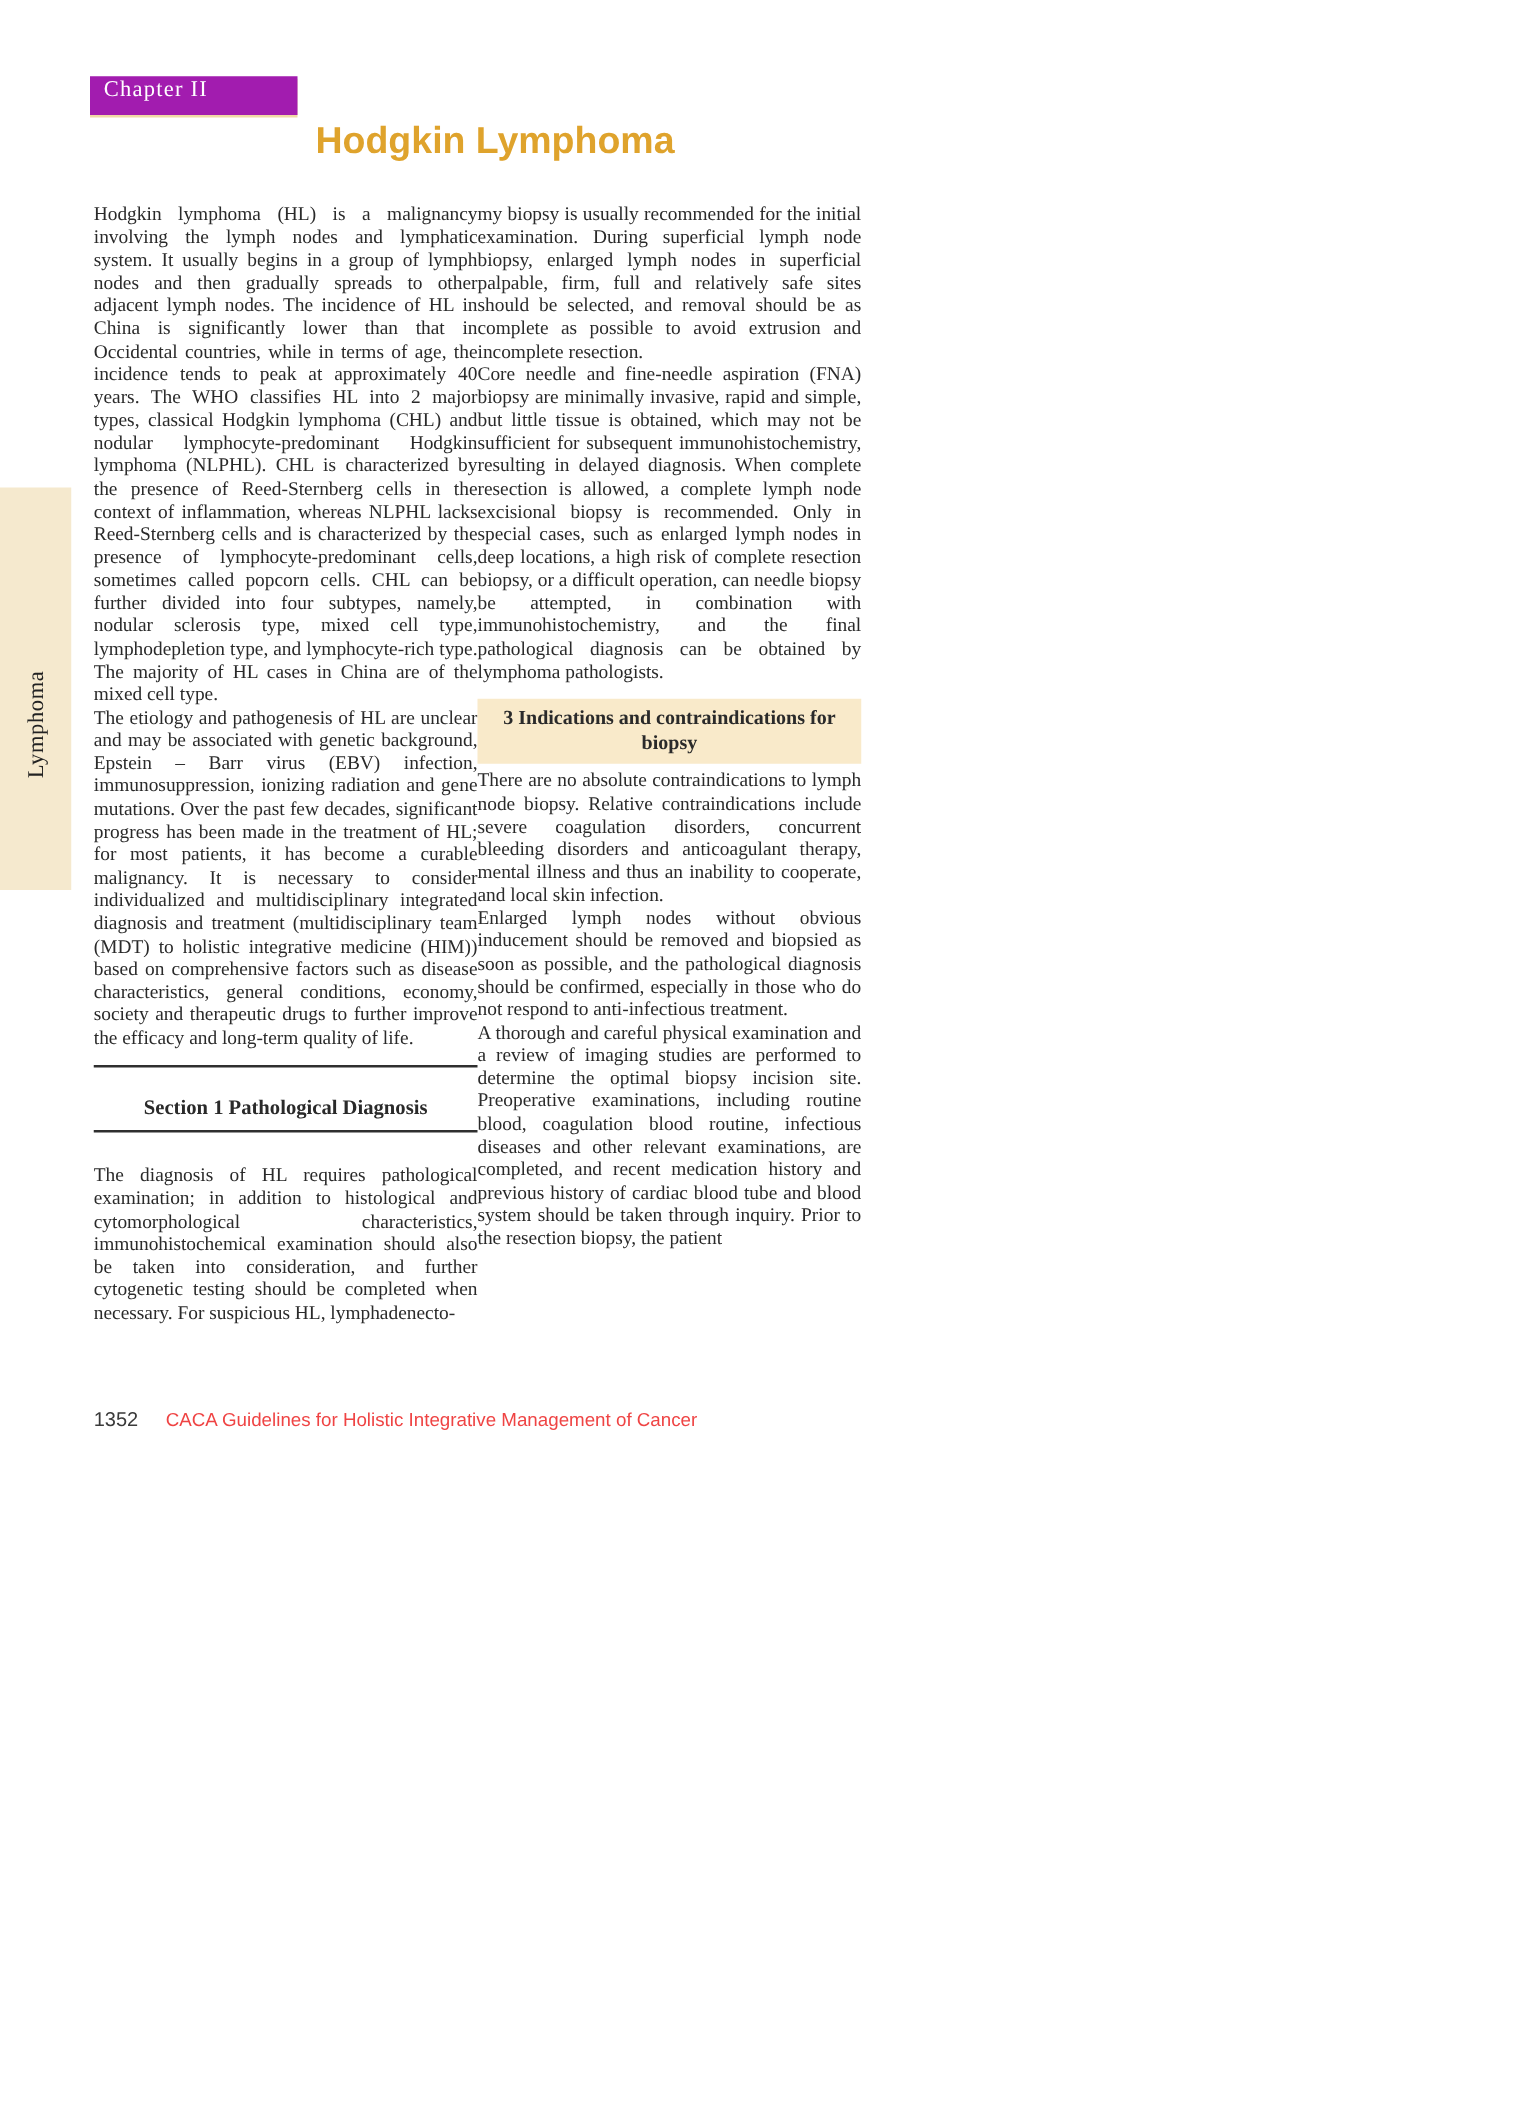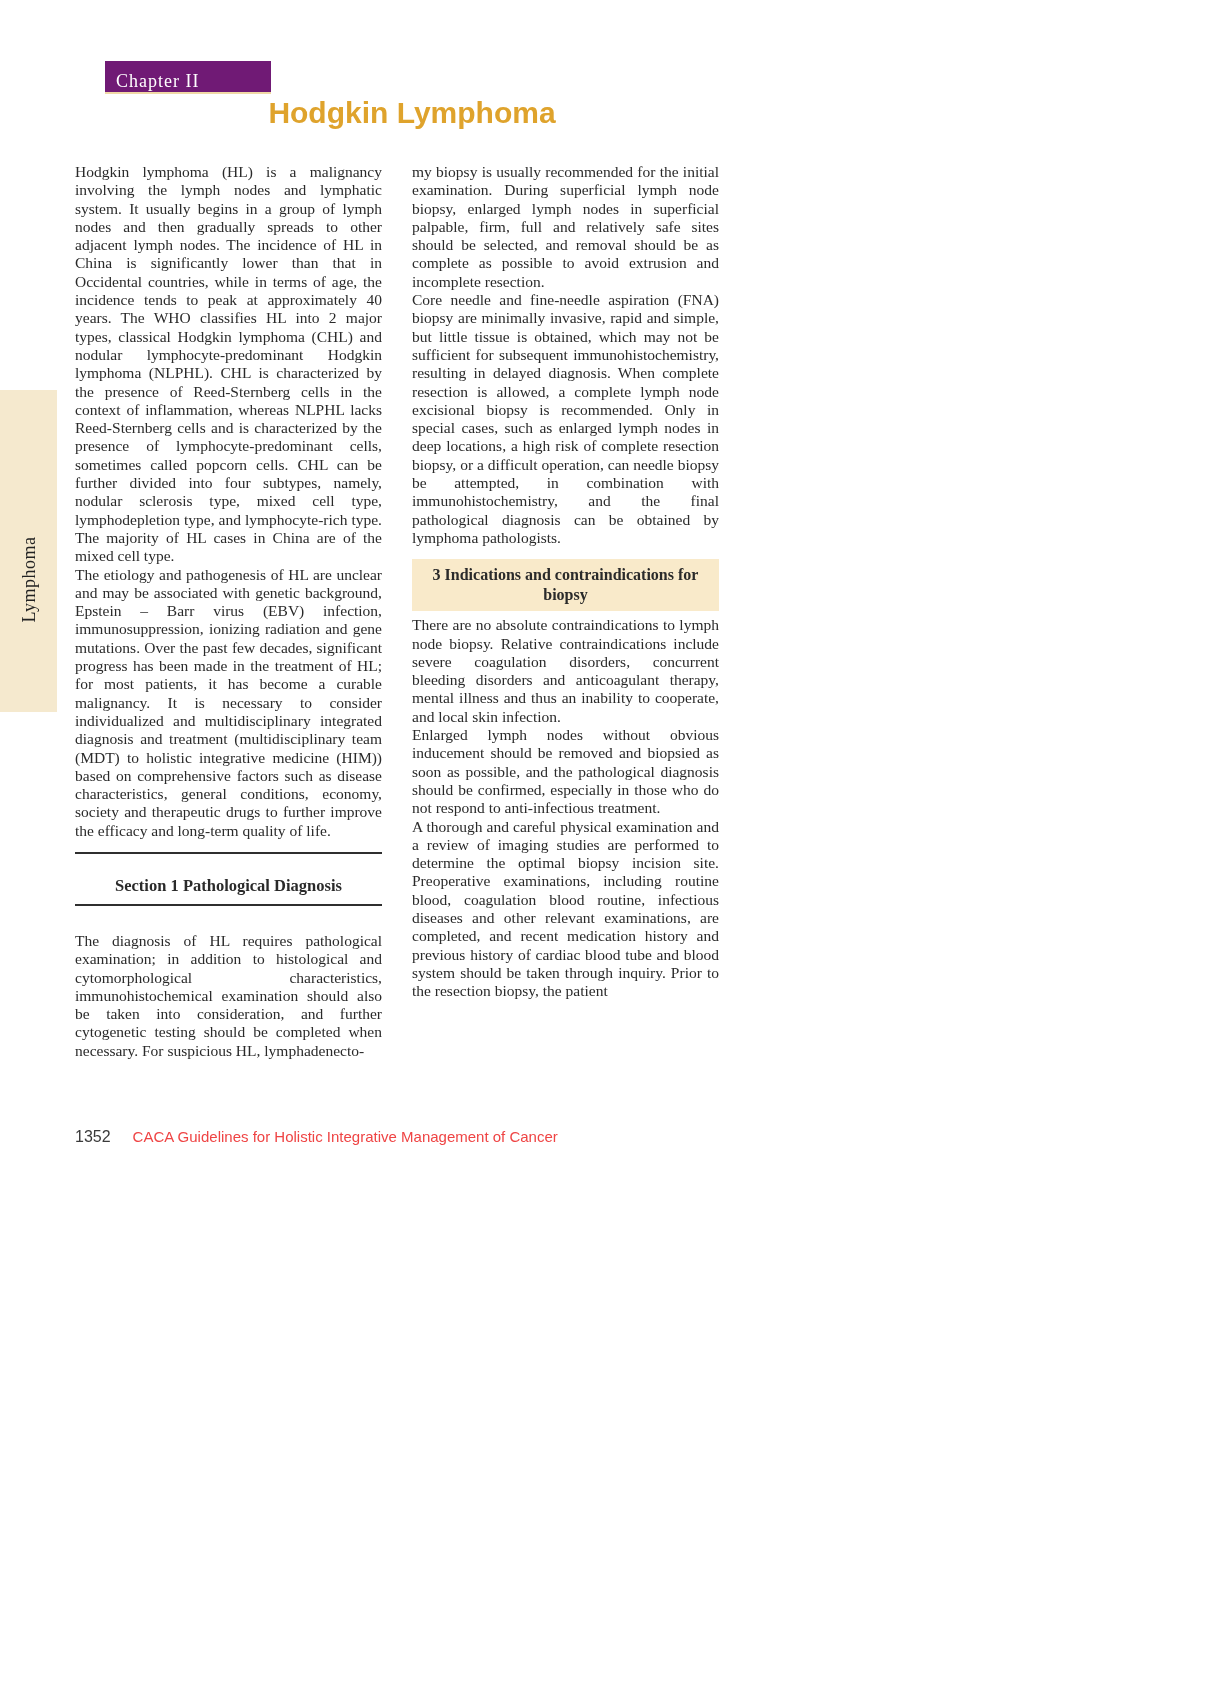--- a/index.html
+++ b/index.html
@@ -15,37 +15,36 @@
     overflow: hidden;
     font-family: "Liberation Serif", serif;
     color: #2a2a2a;
   }
   .chapter-badge {
     position: absolute;
     left: 72px;
     top: 61px;
     width: 166px;
     height: 31px;
-    background: #701a75;
+    background: #a21caf;
     box-shadow: 0 2px 0 #f0d9a6;
     display: flex;
-    align-items: flex-end;
+    align-items: flex-start;
     padding-left: 11px;
     box-sizing: border-box;
-    margin-left: 33px;
   }
   .chapter-badge span {
     color: #ffffff;
     font-size: 18px;
     letter-spacing: 1px;
     font-family: "Liberation Serif", serif;
   }
   .page-title {
     position: absolute;
-    left: 16px;
+    left: 0;
     top: 96px;
     width: 792px;
     margin: 0;
     text-align: center;
     font-family: "Liberation Sans", sans-serif;
     font-weight: bold;
     font-size: 30px;
     color: #DFA32C;
   }
   .side-tab {
@@ -66,21 +65,20 @@
     color: #222222;
     letter-spacing: 0.5px;
     font-family: "Liberation Serif", serif;
   }
   .columns {
     position: absolute;
     left: 75px;
     top: 163px;
     width: 644px;
     display: flex;
-    gap: 30px;
   }
   .col {
     width: 307px;
     flex: 0 0 307px;
   }
   .col p {
     margin: 0;
     font-size: 15.5px;
     line-height: 18.3px;
     text-align: justify;

